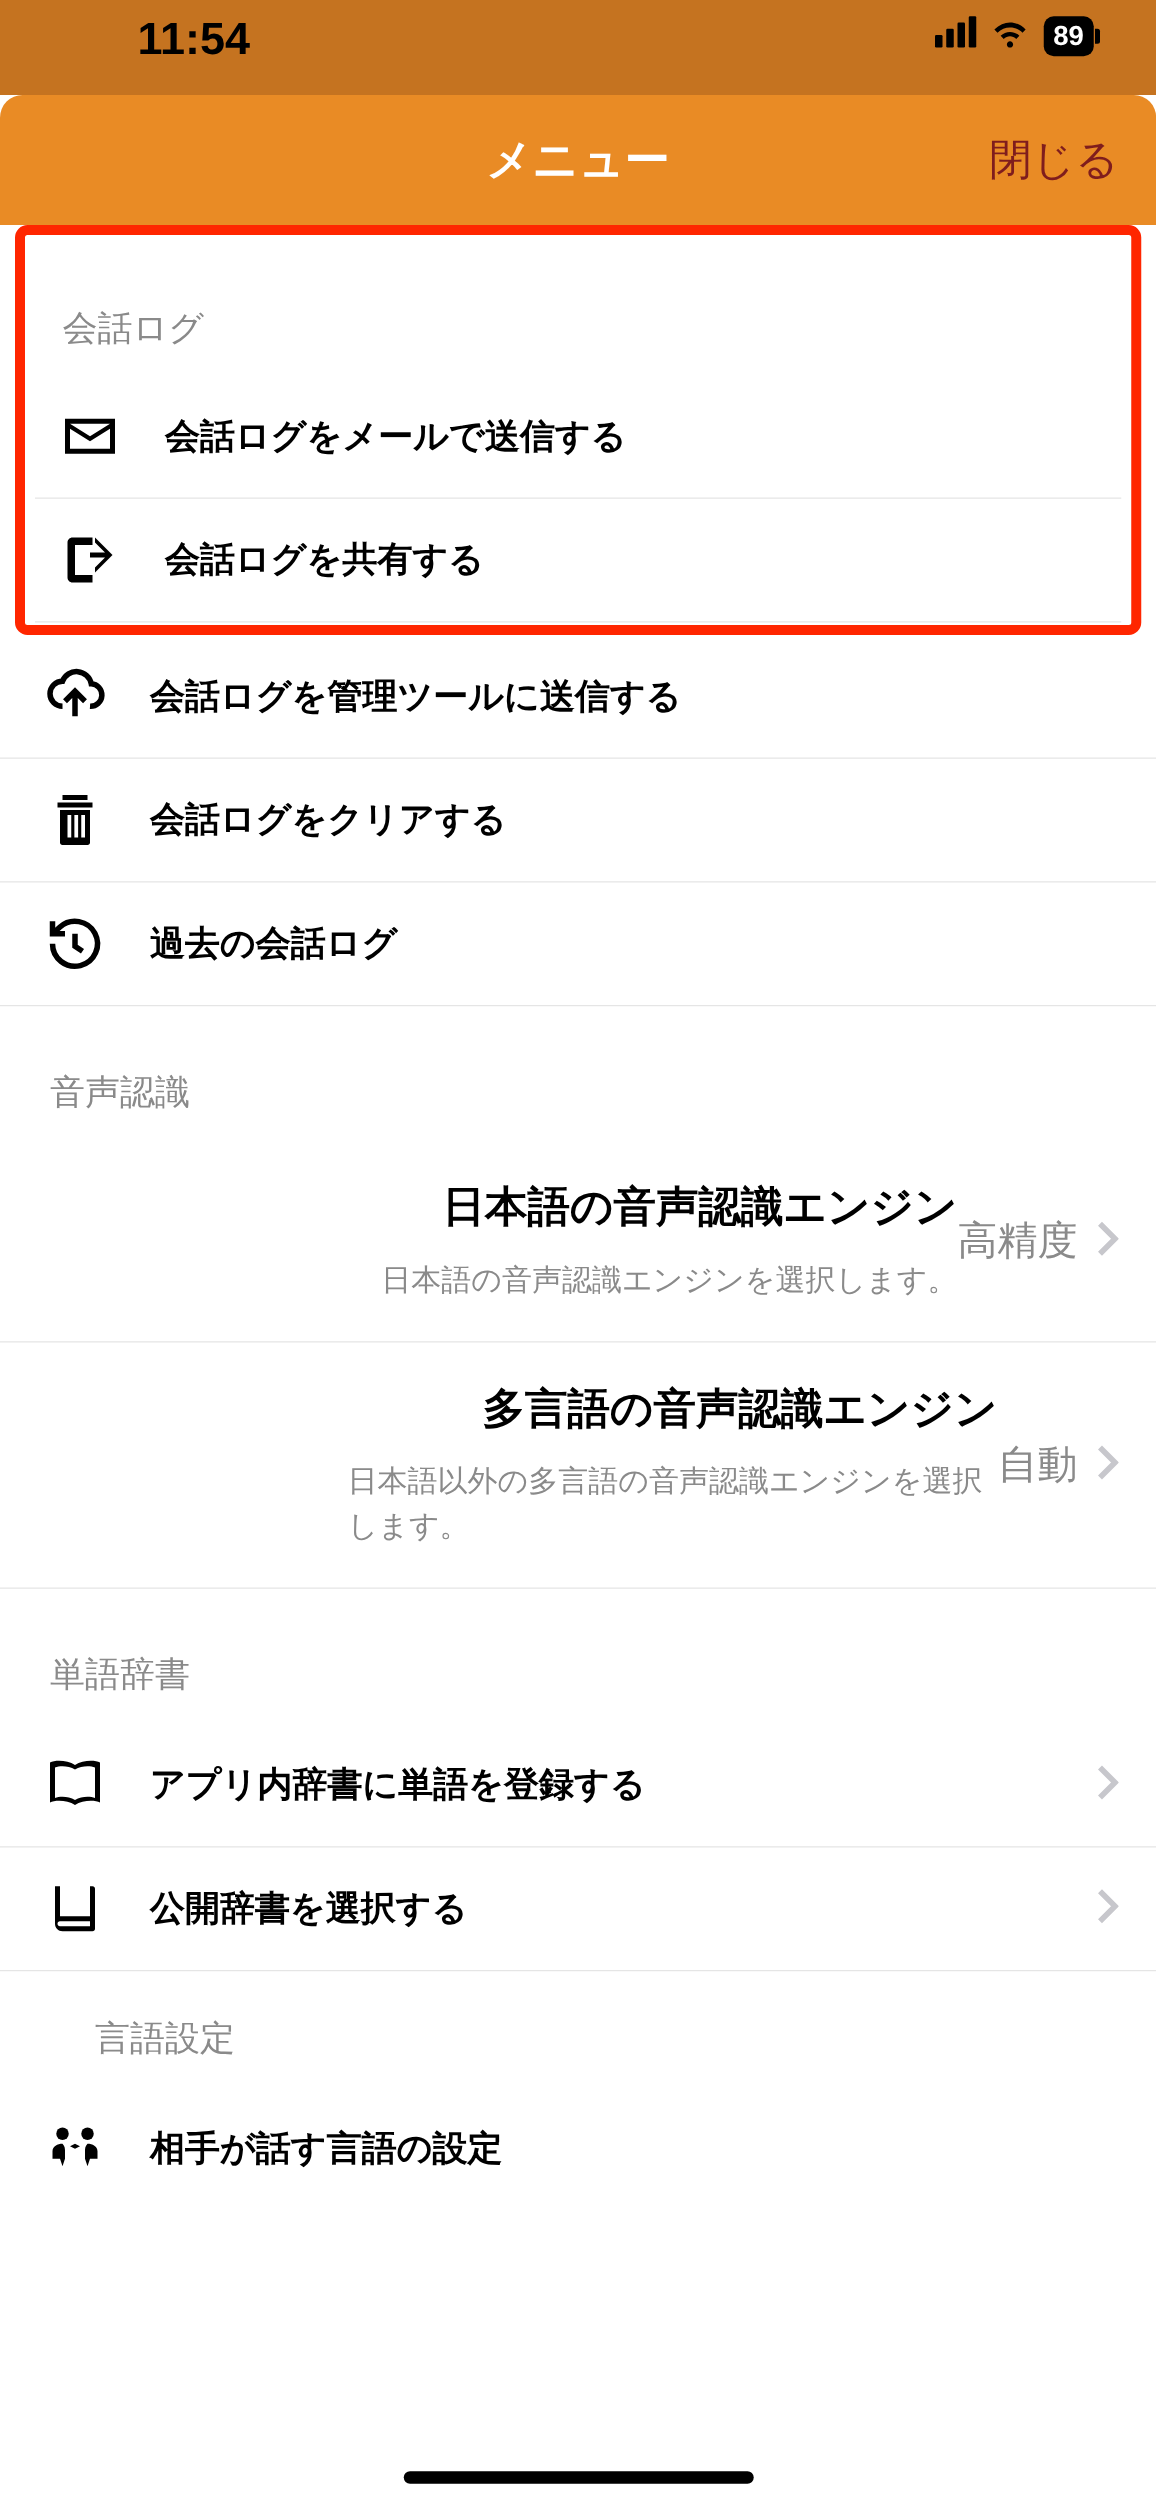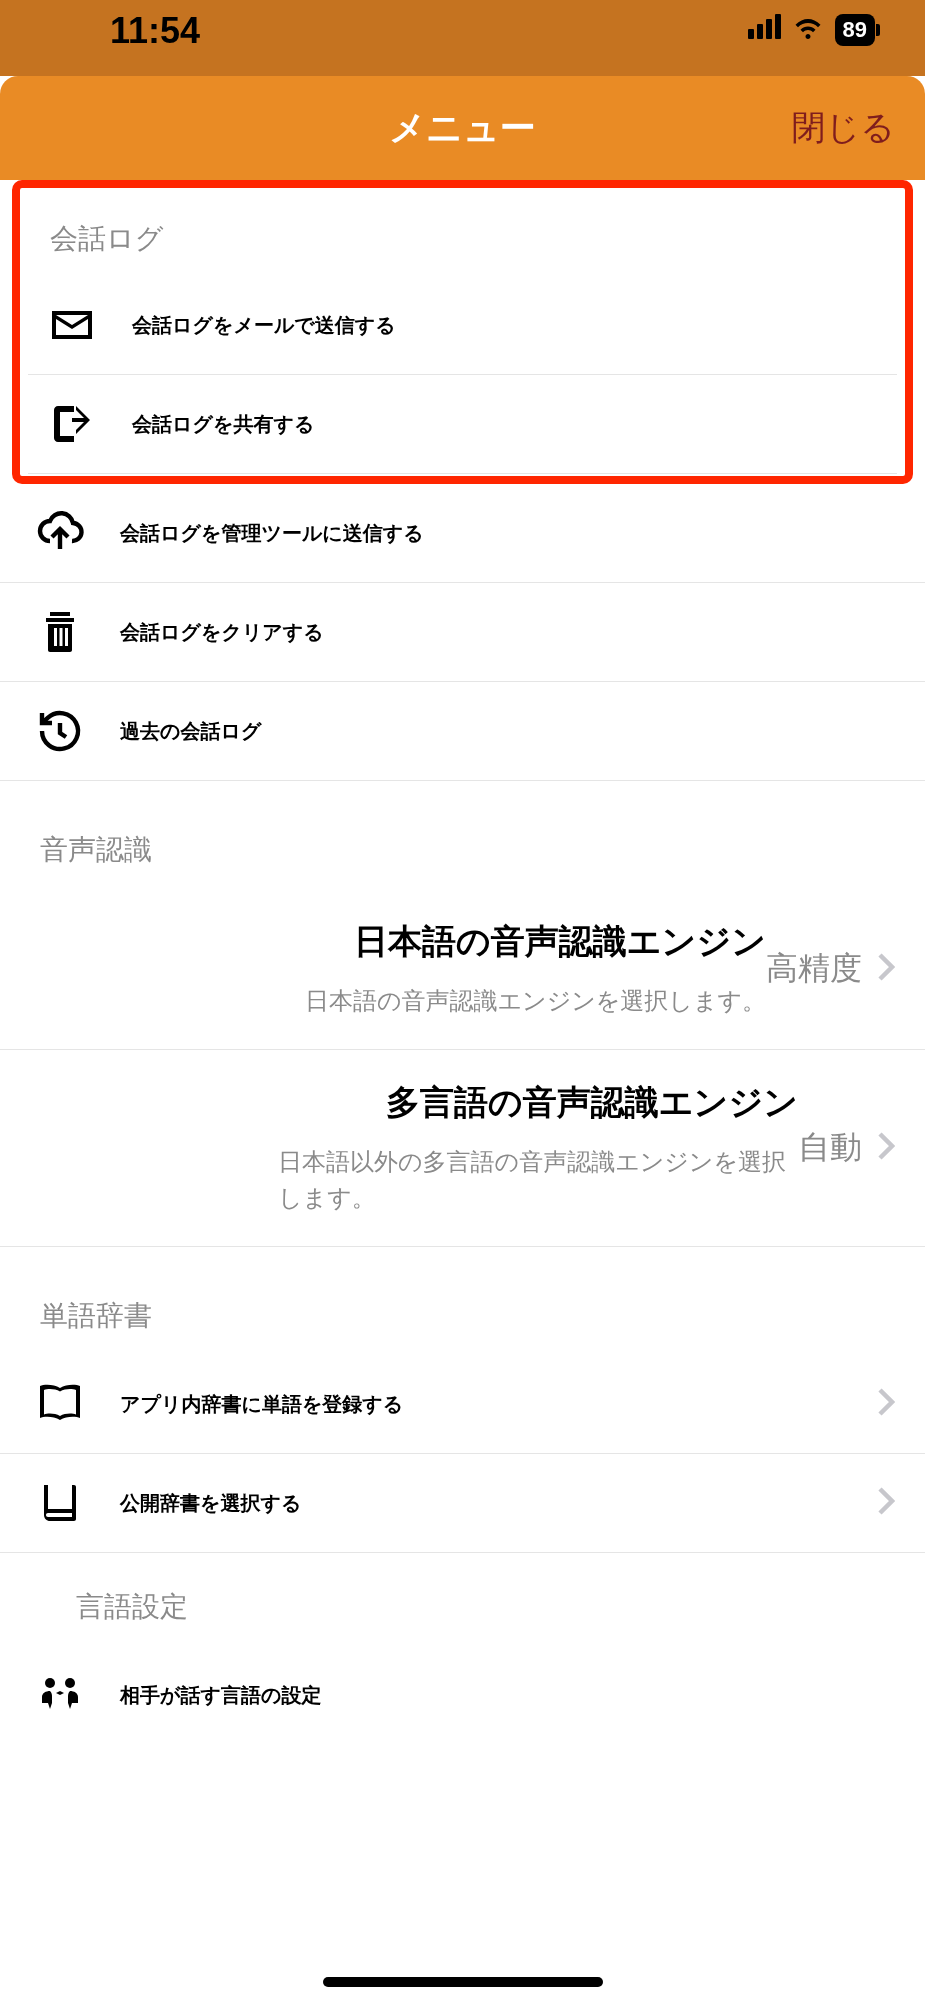--- a/index.html
+++ b/index.html
@@ -112,21 +112,21 @@
       display: flex;
       align-items: center;
       justify-content: center;
       margin-right: 30px;
     }
     .row-icon svg {
       width: 48px;
       height: 48px;
     }
     .row-label {
-      font-size: 20px;
+      font-size: 28px;
       font-weight: 600;
       color: #000;
       flex: 1;
     }
     .row-detail {
       display: flex;
       flex-direction: column;
       flex: 1;
       align-items: flex-end;
     }
@@ -160,20 +160,21 @@
       align-items: center;
     }
     .highlight-box {
       border: 8px solid #ff2600;
       border-radius: 10px;
       margin: 0 12px;
       padding: 0 8px 2px 8px;
     }
     .highlight-box .section-header {
       padding: 32px 22px 18px 22px;
+      margin-top: 24px;
     }
     .highlight-box .row {
       padding-left: 14px;
     }
     .home-indicator {
       position: absolute;
       bottom: 12px;
       left: 50%;
       transform: translateX(-50%);
       width: 280px;

